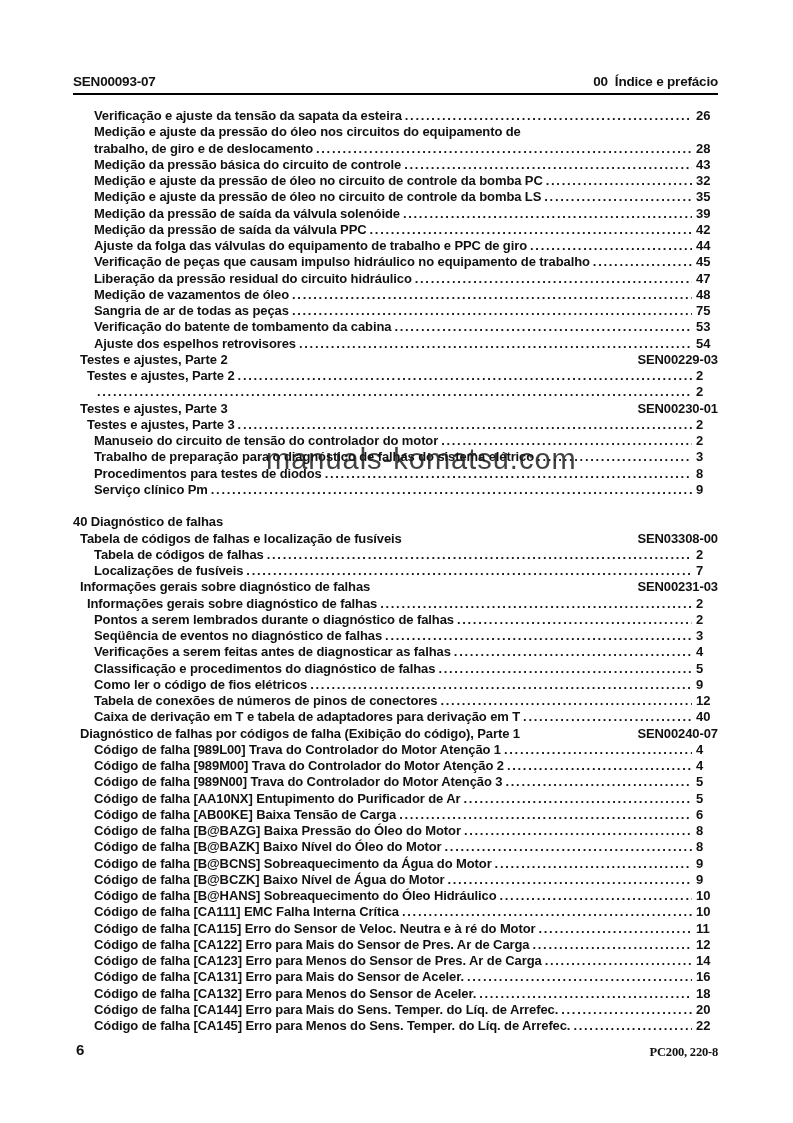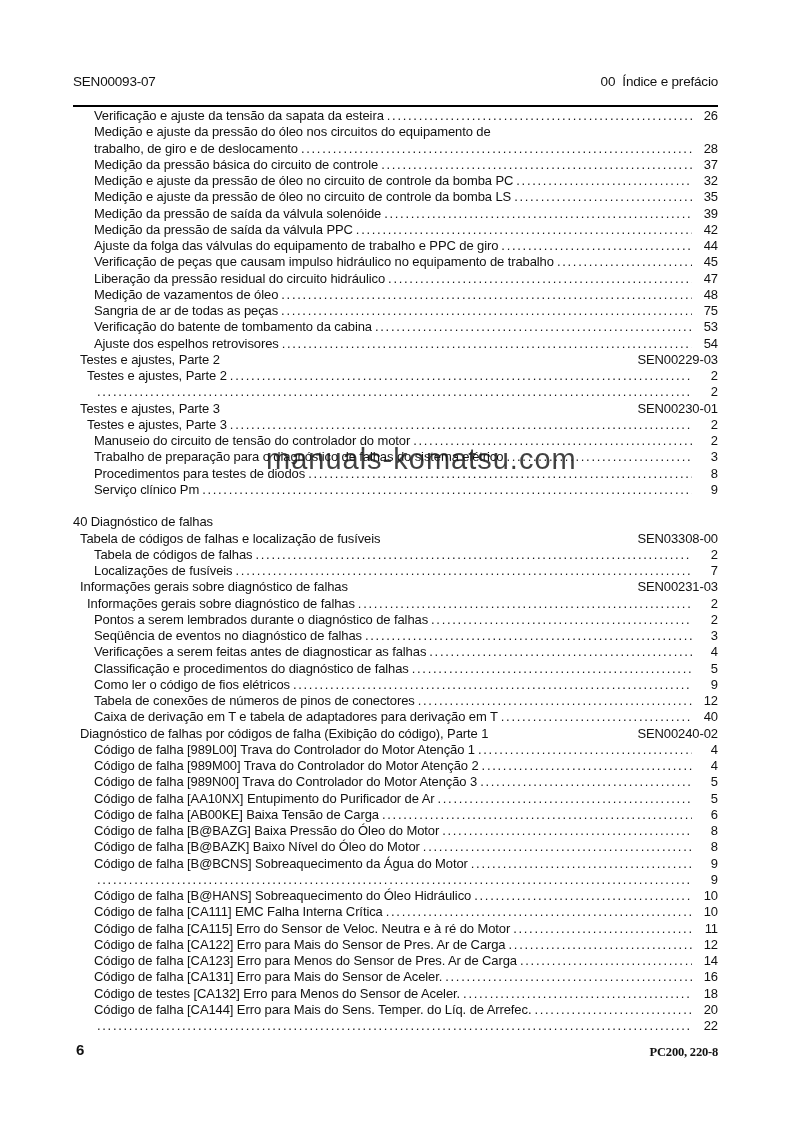--- a/index.html
+++ b/index.html
@@ -7,39 +7,39 @@
   body {
     width:793px; height:1123px;
     position:relative;
     font-family:"Liberation Sans","DejaVu Sans",sans-serif;
     color:#111;
     overflow:hidden;
   }
   .page-header {
     position:absolute; left:73px; top:74px; width:645px;
     display:flex; justify-content:space-between; align-items:flex-start;
-    font-size:13.5px; font-weight:normal; letter-spacing:-0.2px;
+    font-size:13.5px; font-weight:bold; letter-spacing:-0.2px;
     border-bottom:2.5px solid #000;
-    padding-bottom:16px;
+    padding-bottom:4px;
     white-space:pre;
   }
   .toc {
     position:absolute; left:73px; top:108px; width:645px;
     font-size:13px; letter-spacing:-0.1px;
   }
-  .row { display:flex; align-items:baseline; height:16.25px; line-height:16.25px; }
+  .row { display:flex; align-items:baseline; height:16.25px; line-height:16.25px;font-weight:bold; }
   .row.section { padding-left:7px; }
   .row.e1 { padding-left:14px; }
   .row.e2, .row.wrap { padding-left:21px; }
   .t { white-space:nowrap; flex:0 0 auto; }
   .dots {
     flex:1 1 auto; overflow:hidden; white-space:nowrap;
     letter-spacing:1.7px; margin-left:3px; margin-right:4px; color:#161616;
   }
-  .pg { flex:0 0 auto; min-width:22px; text-align:right; }
+  .pg { flex:0 0 auto; min-width:22px; }
   .spacer { flex:1 1 auto; }
   .code { flex:0 0 auto; text-align:right;margin-left:41px; }
   .watermark {
     position:absolute; left:266px; top:443px;
     font-size:29px; letter-spacing:1px; color:rgba(25,25,25,0.82);
     white-space:nowrap; pointer-events:none;
   }
   .footer-page {
     position:absolute; left:76px; top:1041px;
     font-size:15px; font-weight:bold;
@@ -67,21 +67,21 @@
       <span class="t">Medição e ajuste da pressão do óleo nos circuitos do equipamento de</span>
     </div>
     <div class="row e2">
       <span class="t">trabalho, de giro e de deslocamento</span>
       <span class="dots">........................................................................................................................................................................................................</span>
       <span class="pg">28</span>
     </div>
     <div class="row e2">
       <span class="t">Medição da pressão básica do circuito de controle</span>
       <span class="dots">........................................................................................................................................................................................................</span>
-      <span class="pg">37</span>
+      <span class="pg">43</span>
     </div>
     <div class="row e2">
       <span class="t">Medição e ajuste da pressão de óleo no circuito de controle da bomba PC</span>
       <span class="dots">........................................................................................................................................................................................................</span>
       <span class="pg">32</span>
     </div>
     <div class="row e2">
       <span class="t">Medição e ajuste da pressão de óleo no circuito de controle da bomba LS</span>
       <span class="dots">........................................................................................................................................................................................................</span>
       <span class="pg">35</span>
@@ -235,21 +235,21 @@
       <span class="pg">12</span>
     </div>
     <div class="row e2">
       <span class="t">Caixa de derivação em T e tabela de adaptadores para derivação em T</span>
       <span class="dots">........................................................................................................................................................................................................</span>
       <span class="pg">40</span>
     </div>
     <div class="row section">
       <span class="t">Diagnóstico de falhas por códigos de falha (Exibição do código), Parte 1</span>
       <span class="spacer"></span>
-      <span class="code">SEN00240-02</span>
+      <span class="code">SEN00240-07</span>
     </div>
     <div class="row e2">
       <span class="t">Código de falha [989L00] Trava do Controlador do Motor Atenção 1</span>
       <span class="dots">........................................................................................................................................................................................................</span>
       <span class="pg">4</span>
     </div>
     <div class="row e2">
       <span class="t">Código de falha [989M00] Trava do Controlador do Motor Atenção 2</span>
       <span class="dots">........................................................................................................................................................................................................</span>
       <span class="pg">4</span>
@@ -278,20 +278,21 @@
       <span class="t">Código de falha [B@BAZK] Baixo Nível do Óleo do Motor</span>
       <span class="dots">........................................................................................................................................................................................................</span>
       <span class="pg">8</span>
     </div>
     <div class="row e2">
       <span class="t">Código de falha [B@BCNS] Sobreaquecimento da Água do Motor</span>
       <span class="dots">........................................................................................................................................................................................................</span>
       <span class="pg">9</span>
     </div>
     <div class="row e2">
+      <span class="t">Código de falha [B@BCZK] Baixo Nível de Água do Motor</span>
       <span class="dots">........................................................................................................................................................................................................</span>
       <span class="pg">9</span>
     </div>
     <div class="row e2">
       <span class="t">Código de falha [B@HANS] Sobreaquecimento do Óleo Hidráulico</span>
       <span class="dots">........................................................................................................................................................................................................</span>
       <span class="pg">10</span>
     </div>
     <div class="row e2">
       <span class="t">Código de falha [CA111] EMC Falha Interna Crítica</span>
@@ -312,30 +313,31 @@
       <span class="t">Código de falha [CA123] Erro para Menos do Sensor de Pres. Ar de Carga</span>
       <span class="dots">........................................................................................................................................................................................................</span>
       <span class="pg">14</span>
     </div>
     <div class="row e2">
       <span class="t">Código de falha [CA131] Erro para Mais do Sensor de Aceler.</span>
       <span class="dots">........................................................................................................................................................................................................</span>
       <span class="pg">16</span>
     </div>
     <div class="row e2">
-      <span class="t">Código de testes [CA132] Erro para Menos do Sensor de Aceler.</span>
+      <span class="t">Código de falha [CA132] Erro para Menos do Sensor de Aceler.</span>
       <span class="dots">........................................................................................................................................................................................................</span>
       <span class="pg">18</span>
     </div>
     <div class="row e2">
       <span class="t">Código de falha [CA144] Erro para Mais do Sens. Temper. do Líq. de Arrefec.</span>
       <span class="dots">........................................................................................................................................................................................................</span>
       <span class="pg">20</span>
     </div>
     <div class="row e2">
+      <span class="t">Código de falha [CA145] Erro para Menos do Sens. Temper. do Líq. de Arrefec.</span>
       <span class="dots">........................................................................................................................................................................................................</span>
       <span class="pg">22</span>
     </div>
   </div>
 
 <div class="watermark">manuals-komatsu.com</div>
 
 <div class="footer-page">6</div>
 <div class="footer-model">PC200, 220-8</div>
 

